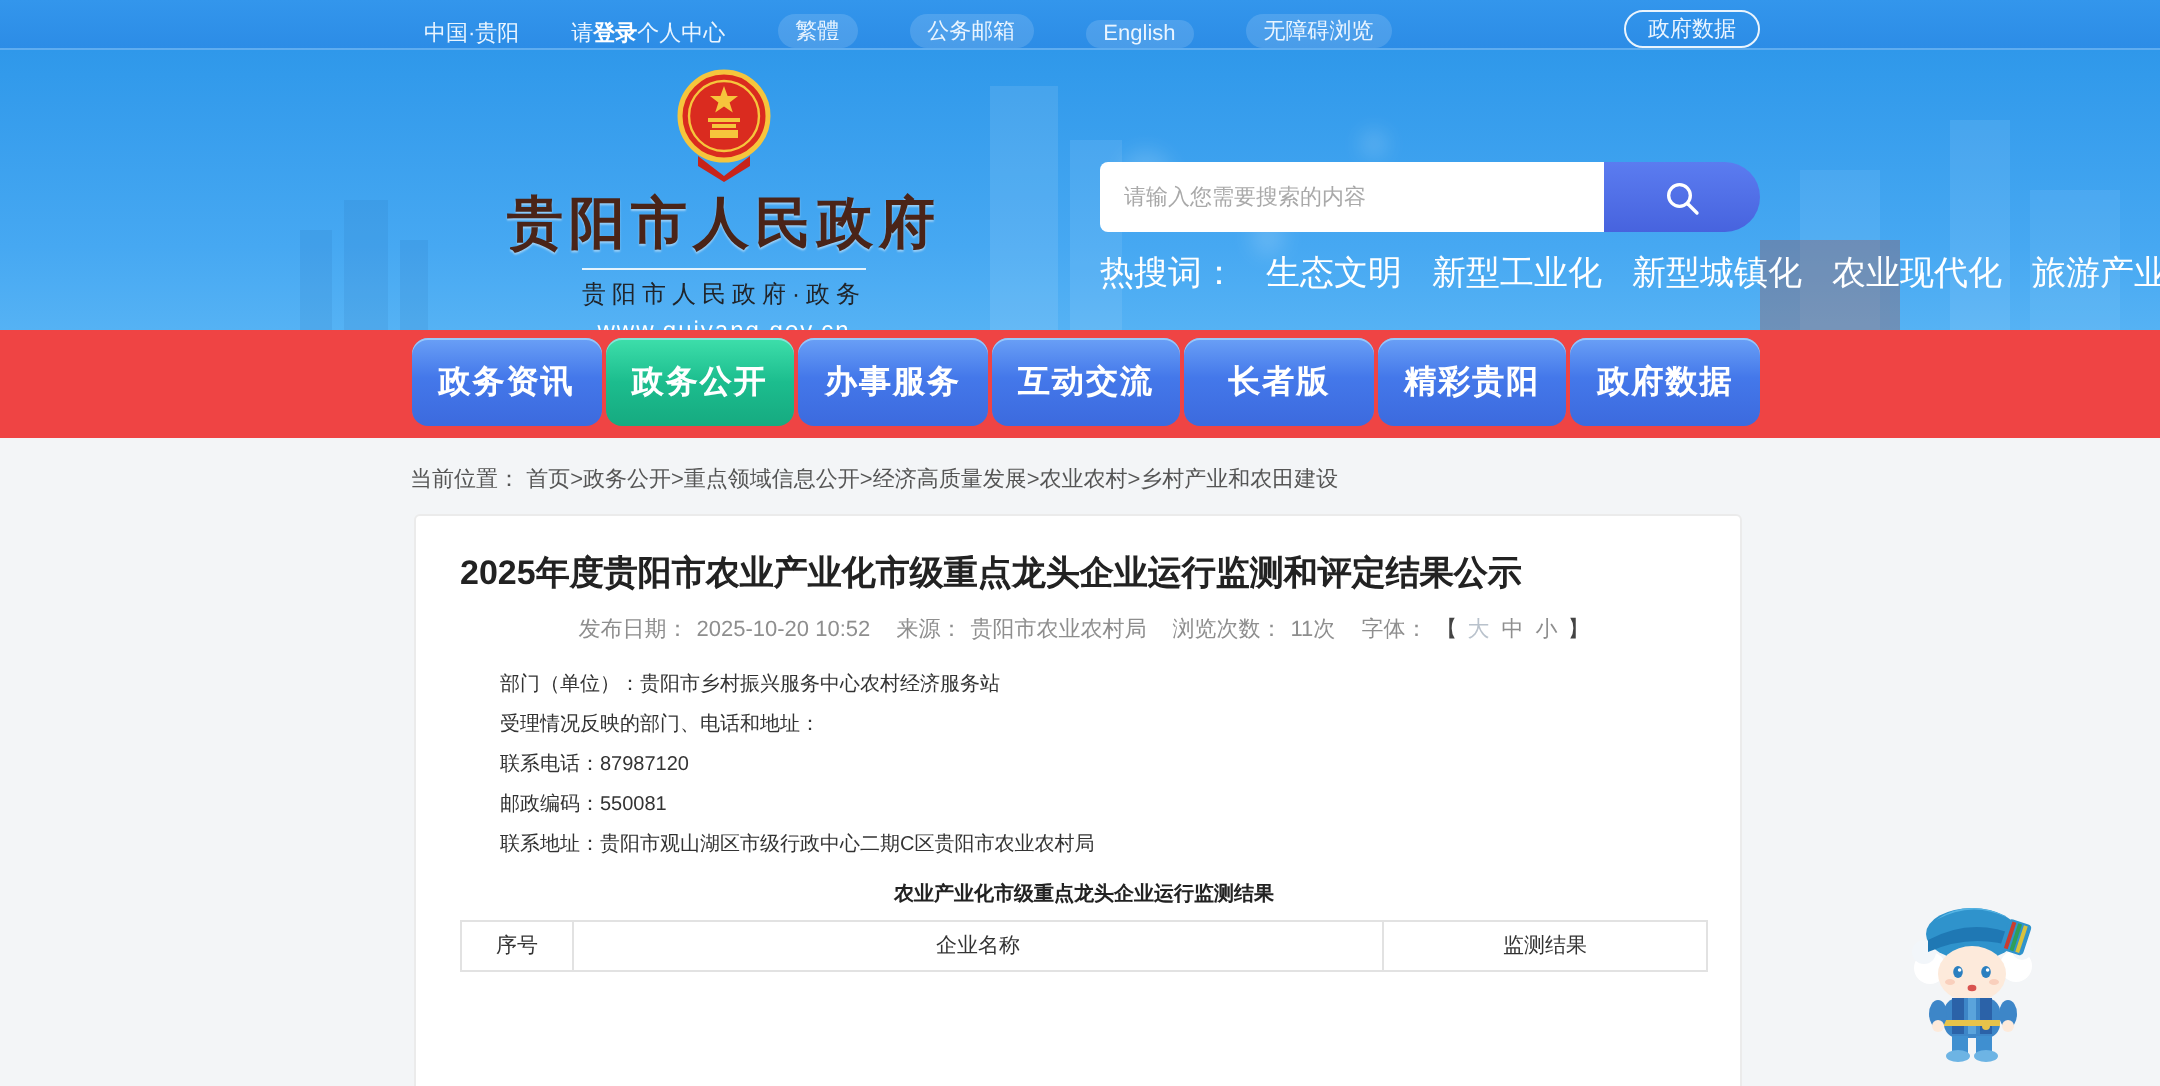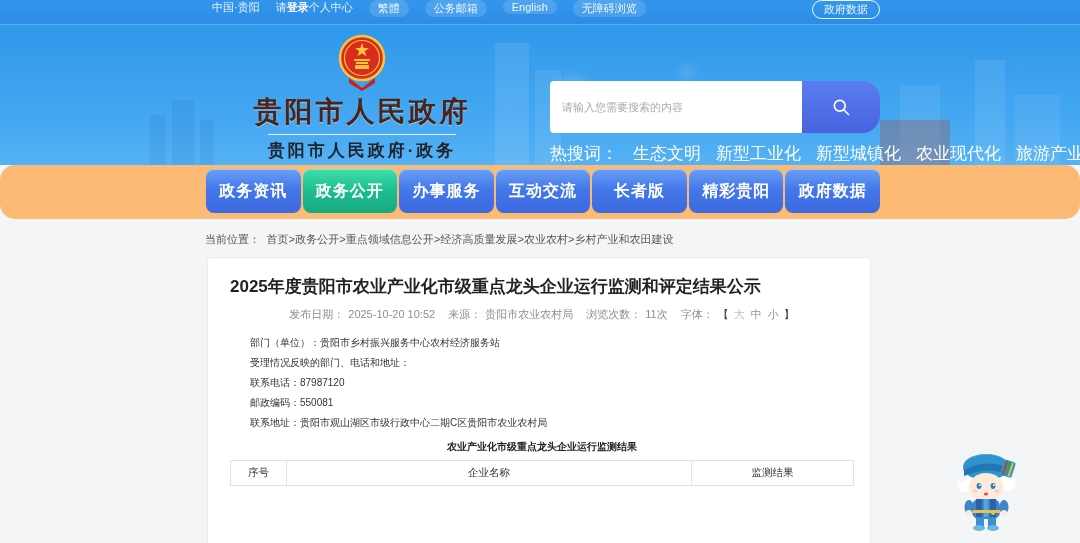--- a/index.html
+++ b/index.html
@@ -1,59 +1,59 @@
 <!DOCTYPE html>
 <html><head>
 <meta charset="utf-8">
 <style>
   html,body{margin:0;padding:0;}
   body{font-family:"Liberation Sans","DejaVu Sans",sans-serif;}
   .screen{position:relative;width:1080px;height:543px;overflow:hidden;background:#f3f5f7;}
 
   
   .topbar{height:24px;background:linear-gradient(180deg,#3396ec,#2c8ce6);border-bottom:1px solid rgba(255,255,255,.22);}
-  .topbar-inner{margin-left:212px;width:668px;height:100%;display:flex;align-items:flex-start;gap:16px;font-size:11px;color:#eaf5ff;}
+  .topbar-inner{margin-left:212px;width:668px;height:100%;display:flex;align-items:flex-end;gap:26px;font-size:11px;color:#eaf5ff;}
   .topbar a{color:#eaf5ff;text-decoration:none;cursor:pointer;white-space:nowrap;}
   .topbar .pill{background:rgba(255,255,255,.14);border-radius:9px;padding:1px 9px;}
   .topbar b{color:#fff;}
   .back-home{margin-left:auto;border:1px solid rgba(255,255,255,.9);border-radius:10px;padding:1px 11px;}
 
   
   .banner{position:relative;height:140px;background:linear-gradient(180deg,#2f98ea 0%,#46a8f2 70%,#55b2f4 100%);overflow:hidden;}
   .bld{position:absolute;background:rgba(255,255,255,.18);}
   .bldd{position:absolute;background:rgba(25,90,160,.10);}
   .glow{position:absolute;border-radius:50%;background:rgba(255,255,255,.16);filter:blur(5px);}
   .pagoda{position:absolute;background:rgba(170,70,50,.30);}
 
   .logo{position:absolute;left:212px;top:8px;width:300px;text-align:center;}
   .emblem{display:block;margin:0 auto;}
   .site-name{font-size:28px;font-weight:bold;color:#4a2418;letter-spacing:3px;text-shadow:0 1px 1px rgba(255,255,255,.45);margin-top:2px;}
   .site-sub{display:inline-block;border-top:1px solid rgba(255,255,255,.85);margin-top:3px;padding-top:4px;}
-  .site-sub .cn{font-size:17px;font-weight:bold;color:#20242a;letter-spacing:3px;}
+  .site-sub .cn{font-size:12px;font-weight:normal;color:#20242a;letter-spacing:3px;}
   .site-sub .url{font-size:12px;color:#fff;letter-spacing:1px;margin-top:2px;}
 
   .search-area{position:absolute;left:550px;top:56px;width:330px;}
-  .search-row{display:flex;height:52px;}
+  .search-row{display:flex;height:35px;}
   .search-row input{width:235px;border:none;outline:none;border-radius:4px 0 0 4px;padding:0 12px;font-size:11px;color:#333;font-family:inherit;}
   .search-row input::placeholder{color:#a9a9a9;}
   .search-btn{width:80px;border:none;cursor:pointer;background:linear-gradient(180deg,#5b7cf0,#4763de);border-radius:0 18px 18px 0;display:flex;align-items:center;justify-content:center;}
   .hot-row{margin-top:9px;font-size:17px;color:#fff;display:flex;gap:15px;white-space:nowrap;}
   .hot-row a{color:#fff;text-decoration:none;cursor:pointer;}
 
   
-  .navbar{height:54px;background:#fdba74;border-radius:15px;}
+  .navbar{height:54px;background:#ef4444;}
   .nav-inner{margin-left:205px;width:676px;height:100%;display:flex;}
   .nav-tab{flex:1;margin:4px 1px 6px;border-radius:8px;display:flex;align-items:center;justify-content:center;
     background:linear-gradient(180deg,#6aa0f6 0%,#4478ea 45%,#3c6ade 100%);
     box-shadow:inset 0 1px 0 rgba(190,235,255,.55);
     color:#fff;font-size:16px;font-weight:bold;letter-spacing:1px;cursor:pointer;}
   .nav-tab.active{background:linear-gradient(180deg,#3edfab 0%,#1cbd8e 50%,#16aa80 100%);}
 
   
-  .breadcrumb{margin-left:205px;padding:13px 0 10px;font-size:11px;color:#555;font-family:Liberation Mono, monospace;}
+  .breadcrumb{margin-left:205px;padding:13px 0 10px;font-size:11px;color:#555;}
   .breadcrumb .path{cursor:pointer;}
 
   
   .card{margin-left:207px;width:664px;box-sizing:border-box;background:#fff;border:1px solid #ebebeb;border-radius:3px;padding:14px 16px 30px 22px;min-height:400px;}
   .art-title{font-size:17px;font-weight:bold;color:#222;text-align:left;margin:4px 0 0;line-height:22px;}
   .art-meta{text-align:center;font-size:11px;color:#8e8e8e;margin-top:9px;}
   .art-meta span{margin:16px 2px;}
   .art-meta .grp{margin-left:8px;}
   .fs-bracket{color:#444;}
   .fs-large{color:#b9c2cc;cursor:pointer;margin:0 3px;}

